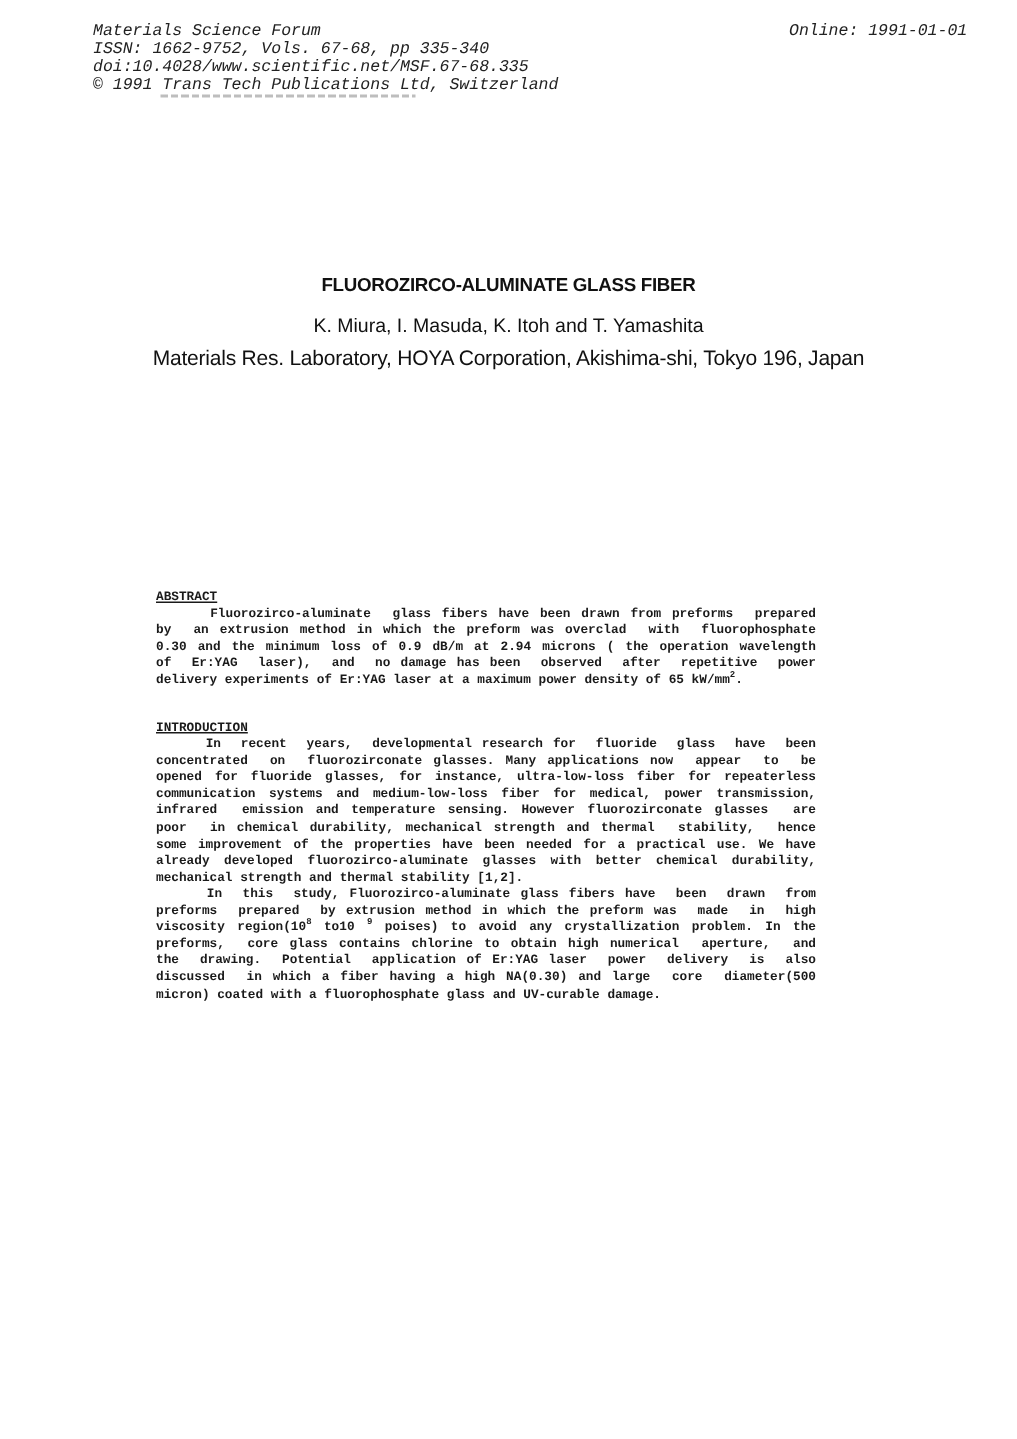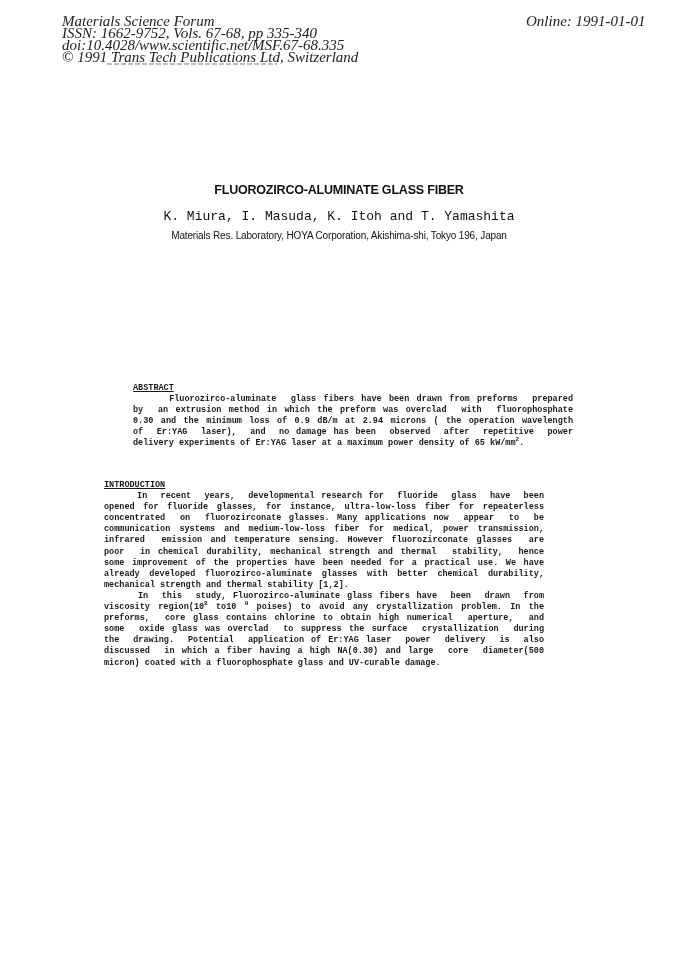--- a/index.html
+++ b/index.html
@@ -1,34 +1,34 @@
 <!DOCTYPE html>
 <html><head>
 <meta charset="utf-8">
 <style>
   html, body { margin: 0; padding: 0; background: #ffffff; }
   body { width: 678px; height: 959px; position: relative; overflow: hidden; color: #111; }
-  .hdr { position: absolute; font-family: Liberation Serif, serif; font-style: italic; font-size: 15px; line-height: 12px; color: #222; }
+  .hdr { position: absolute; font-family: Liberation Mono, monospace; font-style: italic; font-size: 11px; line-height: 12px; color: #222; }
   .hdr-left { left: 62px; top: 15px; }
   .hdr-left div { white-space: nowrap; }
   .hdr-right { left: 526px; top: 15px; white-space: nowrap; }
   .faint-line { position: absolute; left: 107px; top: 63px; width: 170px; height: 2px;
     background: repeating-linear-gradient(90deg, #888 0 5px, transparent 5px 7px); opacity: .55; }
   .title { position: absolute; left: 0; width: 678px; top: 183px; text-align: center;
     font-family: "Liberation Sans", sans-serif; font-weight: bold; font-size: 12.5px; letter-spacing: -0.2px; }
   .authors { position: absolute; left: 0; width: 678px; top: 209px; text-align: center;
-    font-family: Liberation Mono, monospace; font-size: 13px; }
+    font-family: Liberation Sans, sans-serif; font-size: 13px; }
   .affil { position: absolute; left: 0; width: 678px; top: 230px; text-align: center;
-    font-family: "Liberation Sans", sans-serif; font-size: 10px; letter-spacing: -0.15px; }
+    font-family: "Liberation Sans", sans-serif; font-size: 14px; letter-spacing: -0.15px; }
   .body-block { position: absolute; left: 104px; width: 440px;
     font-family: "Liberation Mono", monospace; font-weight: bold; font-size: 8.5px; line-height: 11.1px; color: #1a1a1a; }
   .body-block .line { white-space: pre; display: block; height: 11.1px; overflow: visible; text-align: justify; text-align-last: justify; }
   .body-block .line.last { text-align-last: left; }
   .heading { text-decoration: underline; font-weight: bold; display: block; white-space: pre; }
-  .abstract { top: 383px; margin-left: 29px; }
+  .abstract { top: 393px; }
   .intro { top: 480px; }
   sup { font-size: 6px; vertical-align: 4px; line-height: 0; }
 </style>
 </head>
 <body>
 
 <div class="hdr hdr-left">
   <div>Materials Science Forum</div>
   <div>ISSN: 1662-9752, Vols. 67-68, pp 335-340</div>
   <div>doi:10.4028/www.scientific.net/MSF.67-68.335</div>
@@ -46,28 +46,28 @@
   <span class="line">     Fluorozirco-aluminate  glass fibers have been drawn from preforms  prepared</span>
   <span class="line">by  an extrusion method in which the preform was overclad  with  fluorophosphate</span>
   <span class="line">0.30 and the minimum loss of 0.9 dB/m at 2.94 microns ( the operation wavelength</span>
   <span class="line">of  Er:YAG  laser),  and  no damage has been  observed  after  repetitive  power</span>
   <span class="line last"><span>delivery experiments of Er:YAG laser at a maximum power density of 65 kW/mm</span><sup>2</sup><span>.</span></span>
 </div>
 
 <div class="body-block intro">
   <span class="heading">INTRODUCTION</span>
   <span class="line">     In  recent  years,  developmental research for  fluoride  glass  have  been</span>
+  <span class="line">concentrated  on  fluorozirconate glasses. Many applications now  appear  to  be</span>
   <span class="line">opened for fluoride glasses, for instance, ultra-low-loss fiber for repeaterless</span>
-  <span class="line">concentrated  on  fluorozirconate glasses. Many applications now  appear  to  be</span>
   <span class="line">communication systems and medium-low-loss fiber for medical, power transmission,</span>
   <span class="line">infrared  emission and temperature sensing. However fluorozirconate glasses  are</span>
   <span class="line">poor  in chemical durability, mechanical strength and thermal  stability,  hence</span>
   <span class="line">some improvement of the properties have been needed for a practical use. We have</span>
   <span class="line">already developed fluorozirco-aluminate glasses with better chemical durability,</span>
   <span class="line last">mechanical strength and thermal stability [1,2].</span>
   <span class="line">     In  this  study, Fluorozirco-aluminate glass fibers have  been  drawn  from</span>
+  <span class="line">preforms  prepared  by extrusion method in which the preform was  made  in  high</span>
   <span class="line"><span>viscosity region(10</span><sup>8</sup><span> to10 </span><sup>9</sup><span> poises) to avoid any crystallization problem. In the</span></span>
   <span class="line">preforms,  core glass contains chlorine to obtain high numerical  aperture,  and</span>
-  <span class="line">some  oxide glass was overclad  to suppress the surface  crystallization  during</span>
   <span class="line">the  drawing.  Potential  application of Er:YAG laser  power  delivery  is  also</span>
   <span class="line">discussed  in which a fiber having a high NA(0.30) and large  core  diameter(500</span>
   <span class="line last">micron) coated with a fluorophosphate glass and UV-curable damage.</span>
 </div>
 
 </body></html>

